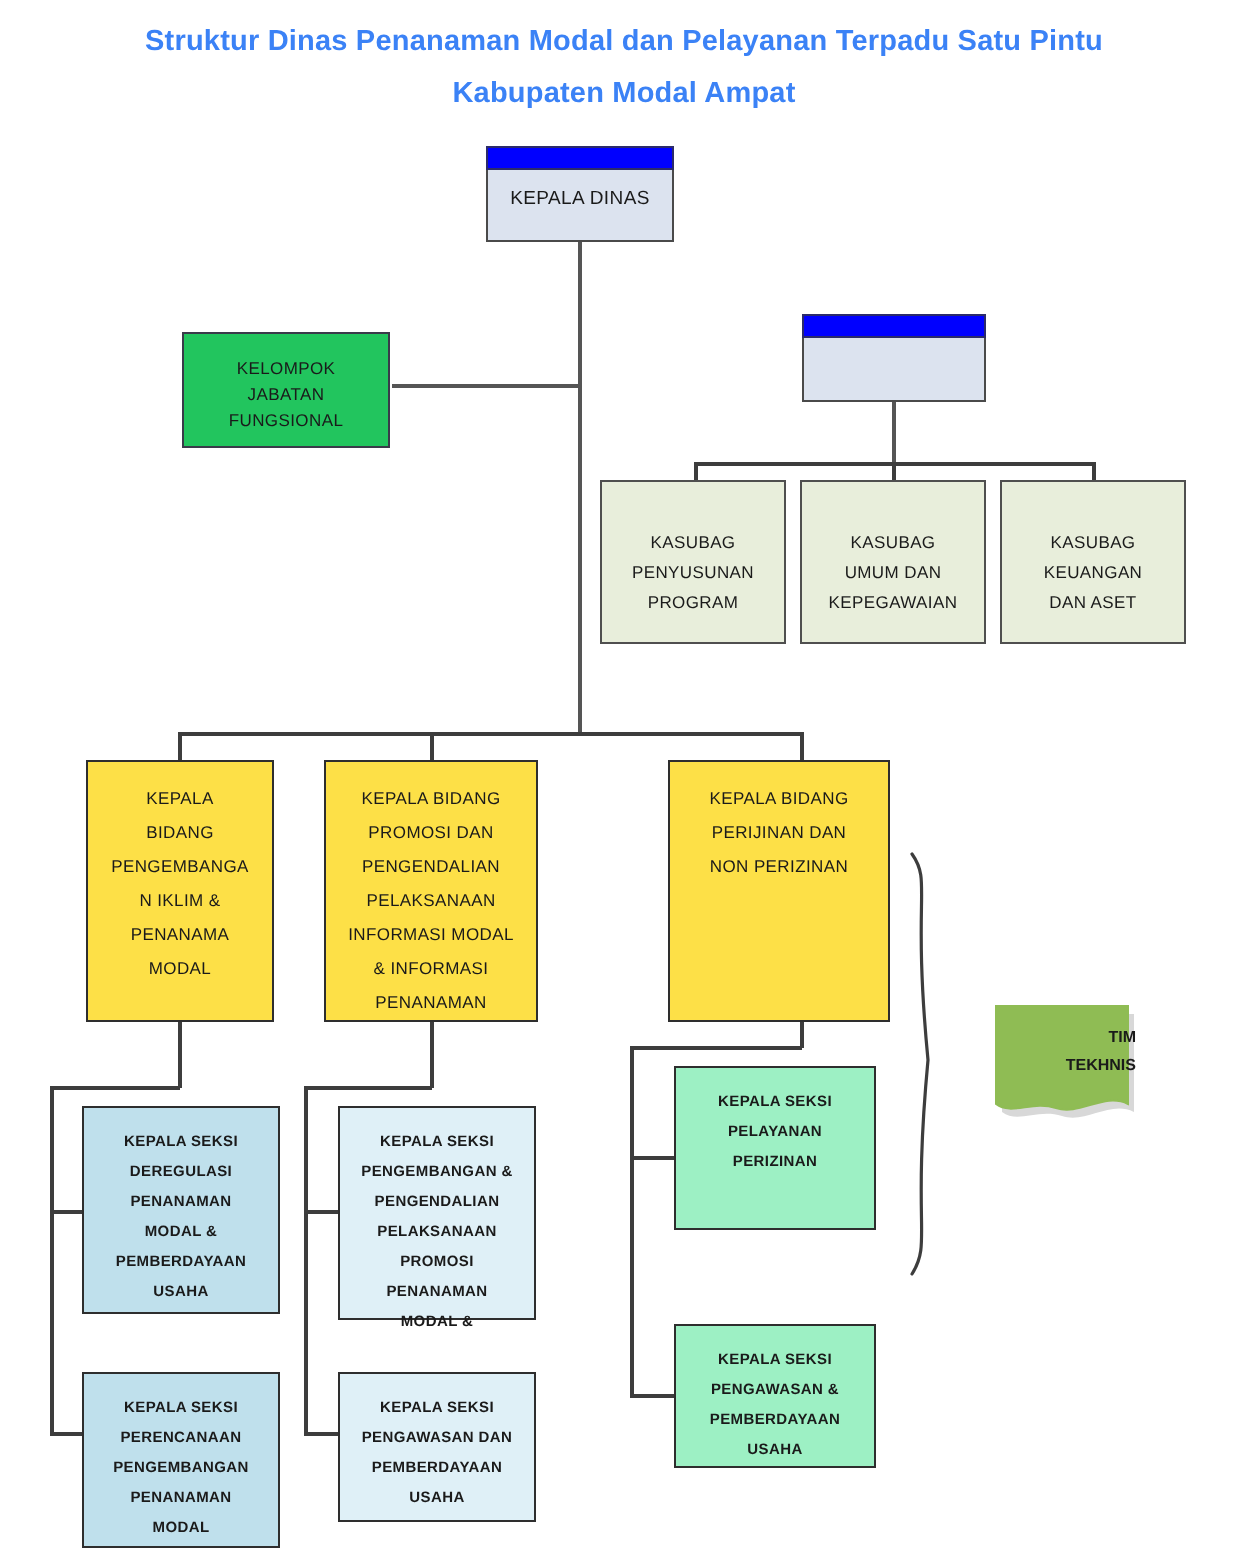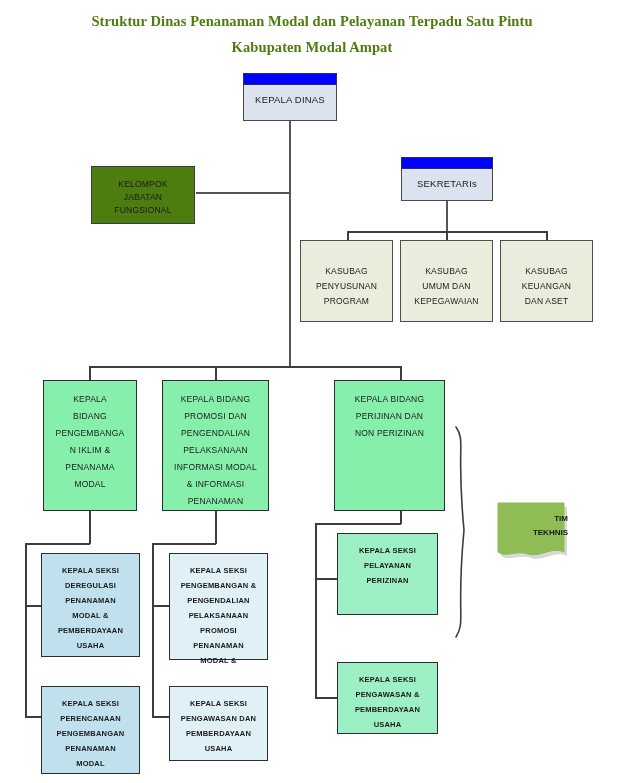--- a/index.html
+++ b/index.html
@@ -21,24 +21,24 @@
 
   
   .title-block {
     position: absolute;
     left: 0;
     top: 8px;
     width: 624px;
     text-align: center;
   }
   .title-line {
-    font-family: Liberation Serif, serif;
+    font-family: Liberation Sans, sans-serif;
     font-weight: bold;
     font-size: 14.5px;
-    color: #4d7c0f;
+    color: #3b82f6;
     line-height: 26px;
     letter-spacing: 0.1px;
   }
 
   
   .node {
     position: absolute;
     box-sizing: border-box;
     display: flex;
     flex-direction: column;
@@ -72,21 +72,21 @@
   .node-hdr .txt {
     font-size: 9.5px;
     line-height: 13px;
     padding-top: 9px;
     letter-spacing: 0.2px;
   }
 
   
   .node-lav {
     border: 1px solid #3a3a4a;
-    background: #4d7c0f;
+    background: #22c55e;
   }
   .node-lav .txt {
     font-size: 8.5px;
     line-height: 13px;
     padding-top: 11px;
     letter-spacing: 0.2px;
   }
 
   
   .node-sage {
@@ -97,21 +97,21 @@
   .node-sage .txt {
     font-size: 8.5px;
     line-height: 15px;
     padding-top: 10px;
     letter-spacing: 0.2px;
   }
 
   
   .node-pink {
     border: 1.5px solid #2e2e2e;
-    background: #86efac;
+    background: #fde047;
   }
   .node-pink .txt {
     font-size: 8.5px;
     line-height: 17px;
     padding-top: 10px;
     letter-spacing: 0.2px;
   }
 
   
   .node-cyan {
@@ -236,21 +236,20 @@
   </div>
 
   <div class="node node-lav" style="left:91px; top:166px; width:104px; height:58px;">
     <span class="txt">KELOMPOK
 JABATAN
 FUNGSIONAL</span>
   </div>
 
   <div class="node node-hdr" style="left:401px; top:167px; width:92px; height:34px;">
     <div class="cap"></div>
-    <span class="txt">SEKRETARIs</span>
   </div>
 
   <div class="node node-sage" style="left:300px; top:240px; width:93px; height:82px;">
     <span class="txt">KASUBAG
 PENYUSUNAN
 PROGRAM</span>
   </div>
   <div class="node node-sage" style="left:400px; top:240px; width:93px; height:82px;">
     <span class="txt">KASUBAG
 UMUM DAN

